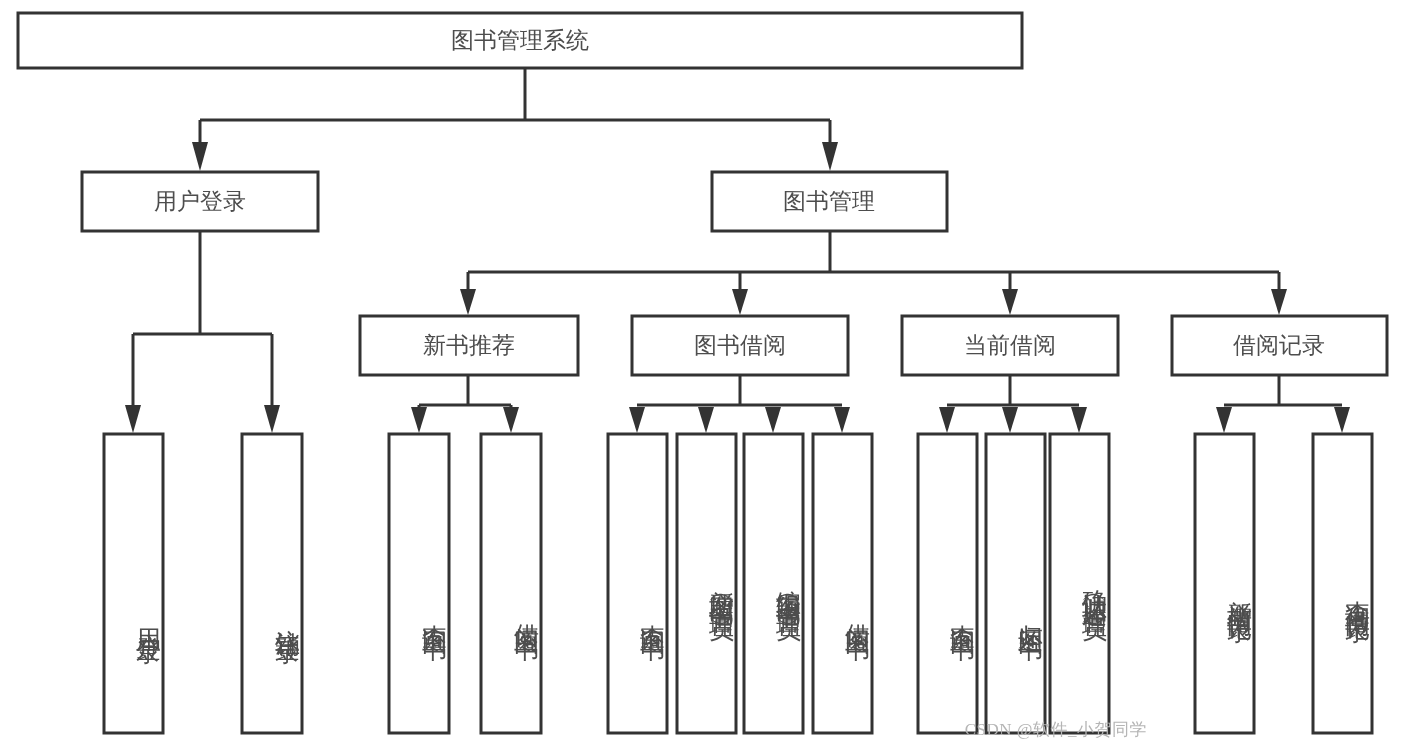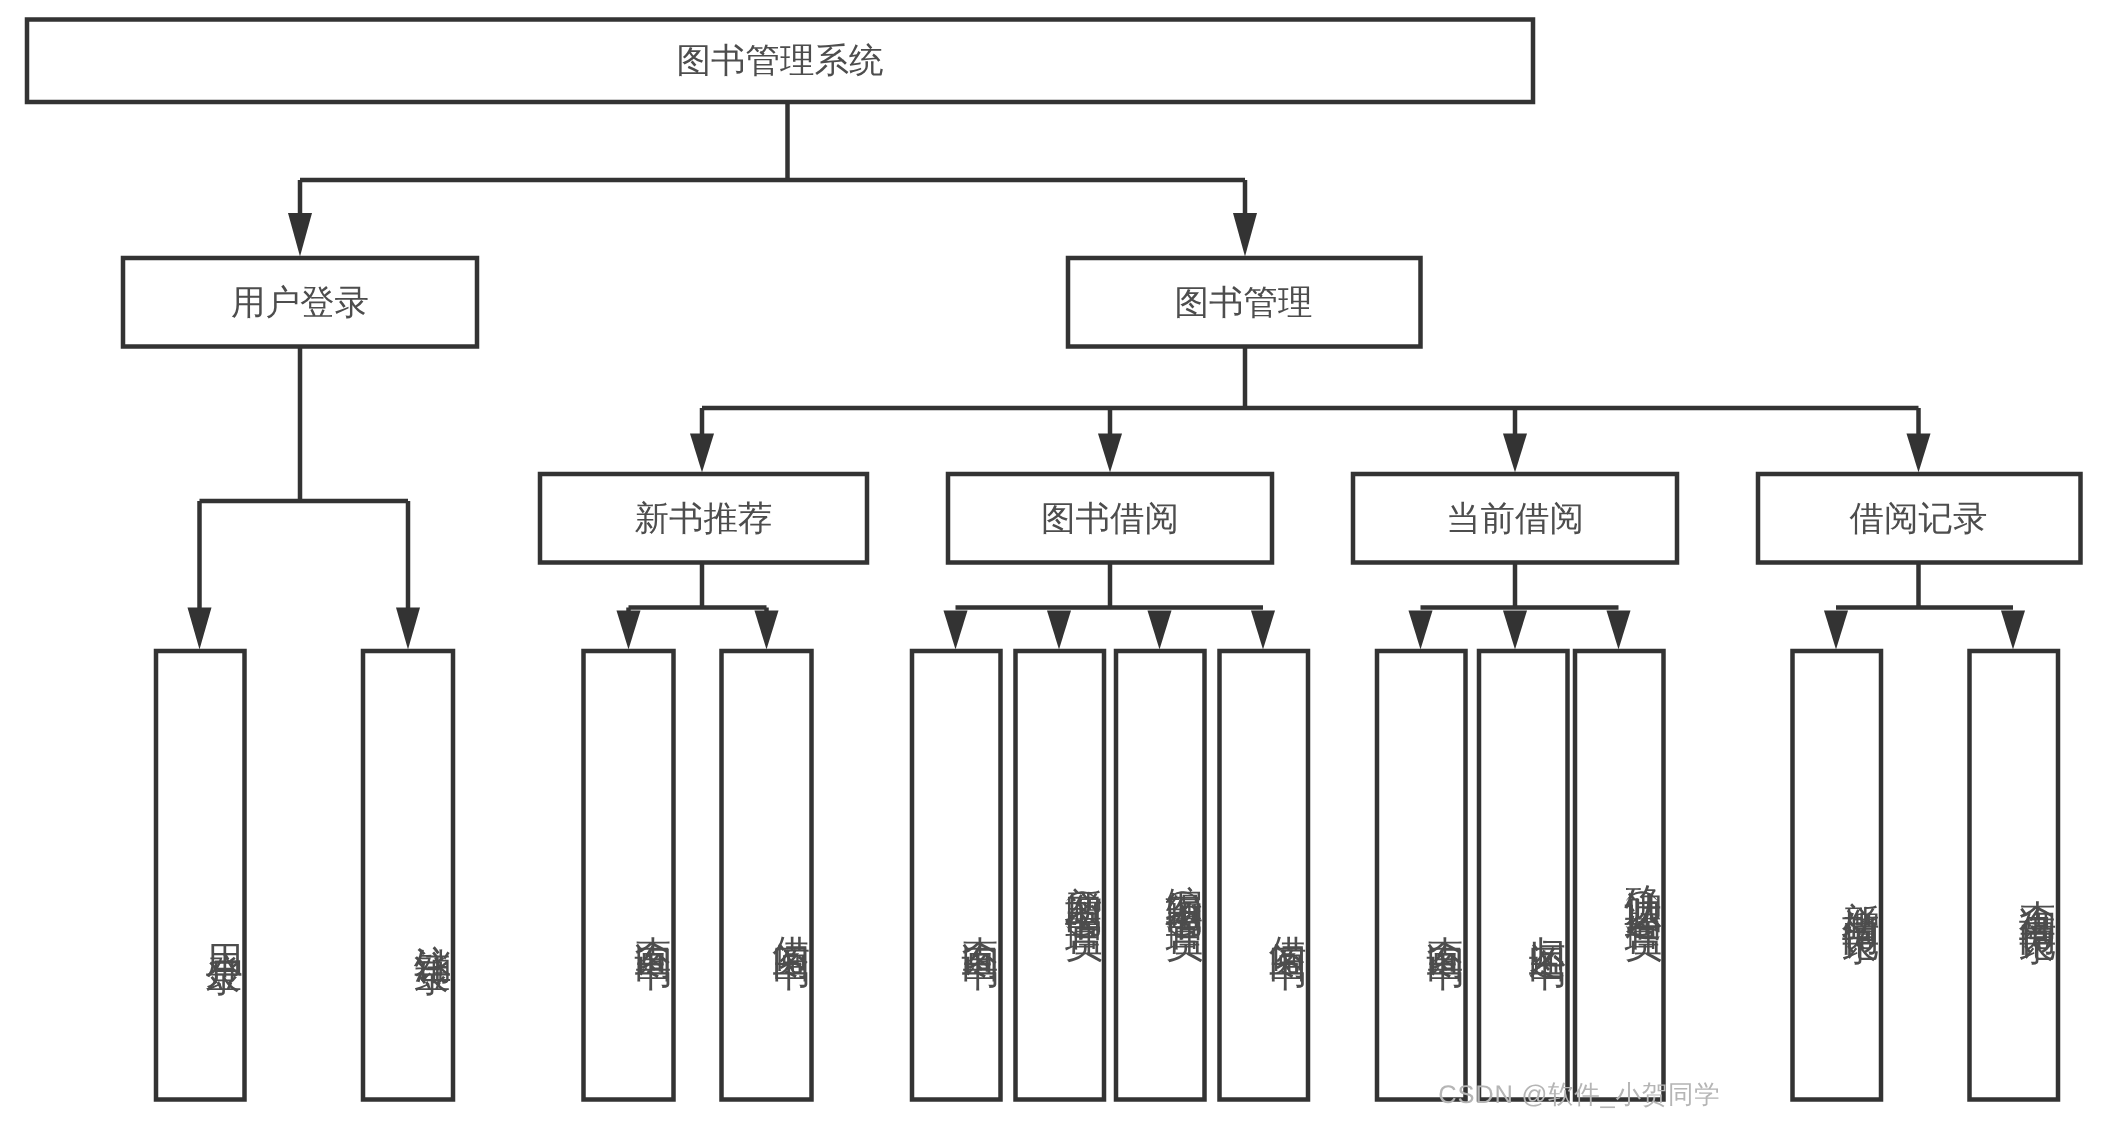--- a/index.html
+++ b/index.html
@@ -61,21 +61,21 @@
     font-size: 25px;
     line-height: 1.18;
     letter-spacing: 4px;
     box-sizing: border-box;
     pointer-events: none;
   }
   .watermark {
     position: absolute;
     right: 10px;
     bottom: 6px;
-    font-family: Liberation Sans, sans-serif;
+    font-family: Liberation Serif, serif;
     font-size: 17px;
     color: #b5b5b5;
     white-space: nowrap;
     letter-spacing: 0.5px;
   }
 </style>
 </head>
 <body>
 
 <div id="diagram-root">

